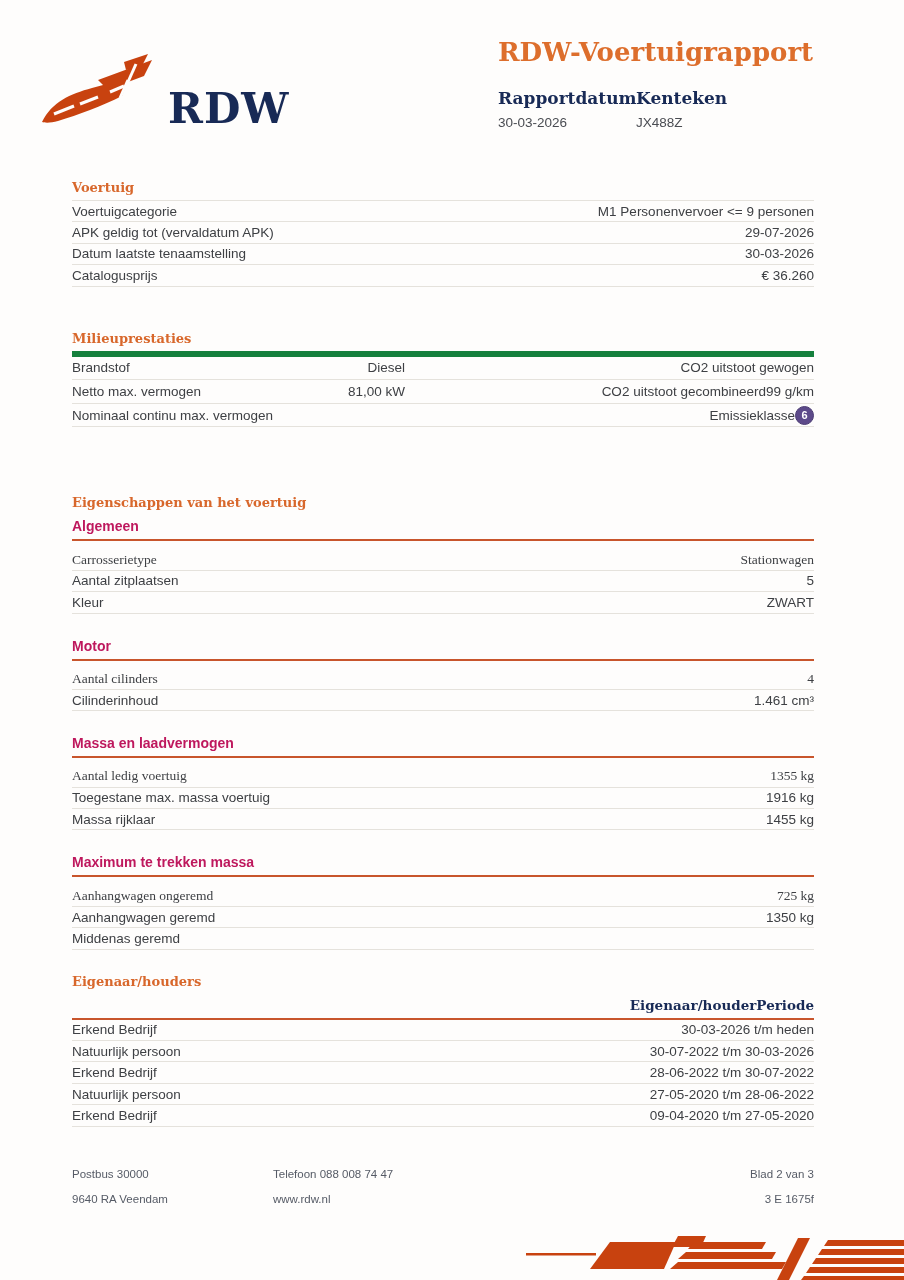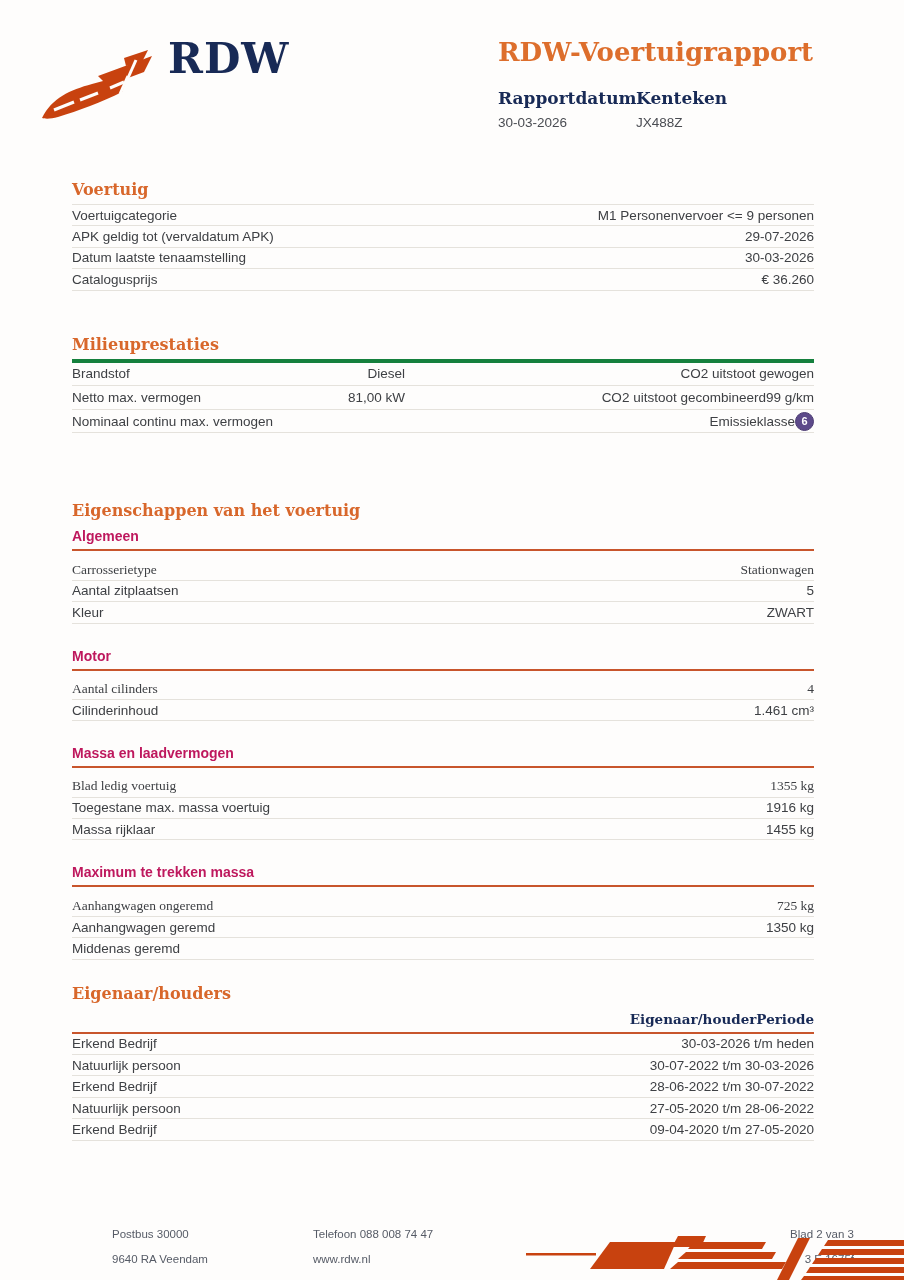--- a/index.html
+++ b/index.html
@@ -8,56 +8,56 @@
     position:relative;
     width:904px; height:1280px;
     background:#fefdfc;
     font-family:"Liberation Sans", sans-serif;
     color:#3e4044;
     overflow:hidden;
   }
 
   
   .header { position:absolute; top:38px; left:40px; right:90px; display:flex; justify-content:space-between; }
-  .brand { display:flex; align-items:flex-start; }
+  .brand { display:flex; align-items:flex-end; }
   .logo-svg { width:118px; height:78px; margin-top:10px; }
   .wordmark {
     font-family:"DejaVu Serif", serif; font-weight:bold;
     font-size:42px; color:#182a56; letter-spacing:1px; margin-left:10px; line-height:1;
   }
   .header-right { width:316px; }
   .doc-title {
     font-family:"DejaVu Serif", serif; font-weight:bold;
     font-size:26px; color:#dd6e2c; line-height:1.1; white-space:nowrap;
   }
   .meta-row { display:flex; margin-top:21px; }
   .meta-col { width:138px; }
   .meta-label { font-family:"DejaVu Serif", serif; font-weight:bold; font-size:17px; color:#182a56; }
   .meta-value { font-size:13.5px; color:#4a4c52; margin-top:7px; }
 
   
   .content { position:absolute; left:72px; top:180px; width:742px; }
 
   .section-heading {
     font-family:"DejaVu Serif", serif; font-weight:bold;
-    font-size:16px; color:#d8672b; margin-bottom:5px;
+    font-size:13px; color:#d8672b; margin-bottom:5px;
   }
   .kv-table { border-top:1px solid #e5e2dc; }
   .kv-row {
     display:flex; justify-content:space-between; align-items:center;
     height:21.4px; border-bottom:1px solid #e5e2dc; font-size:13.5px;
   }
   .kv-label { color:#3e4044; }
   .kv-value { color:#3e4044; text-align:right; }
 
   .sec-voertuig { margin-bottom:44px; }
   .sec-milieu   { margin-bottom:68px; }
 
   
-  .milieu-table { border-top:4px solid #15803d; }
+  .milieu-table { border-top:6px solid #15803d; }
   .milieu-row {
     display:flex; align-items:center; height:23.6px;
     border-bottom:1px solid #e5e2dc; font-size:13.5px;
   }
   .pair-left  { display:flex; justify-content:space-between; width:333px; }
   .pair-right { display:flex; justify-content:flex-end; flex:1; margin-left:92px; align-items:center; }
   .badge {
     width:19px; height:19px; border-radius:50%;
     background:#5d4a8a; border:1px solid #4c3c73;
     color:#ffffff; font-size:11px; font-weight:bold;
@@ -77,23 +77,23 @@
   
   .owners-head {
     display:flex; justify-content:flex-end;
     font-family:"DejaVu Serif", serif; font-weight:bold;
     font-size:13.5px; color:#182a56;
     padding-bottom:5px; border-bottom:2px solid #c8552c; margin-top:8px;
   }
 
   
   .footer {
-    position:absolute; left:72px; top:1228px; width:742px;
+    position:absolute; left:72px; top:1168px; width:742px;
     display:grid; grid-template-columns:201px 1fr auto;
-    font-size:11.5px; color:#565b66;margin-left:40px;
+    font-size:11.5px; color:#565b66;
   }
   .footer div div { margin-bottom:13px; }
   .footer-right { text-align:right; }
 
   .bottom-art { position:absolute; right:0; bottom:0; width:378px; height:46px; }
 </style>
 </head>
 <body>
 
 <div class="page">
@@ -224,21 +224,21 @@
             <span class="kv-label">Cilinderinhoud</span>
             <span class="kv-value">1.461 cm³</span>
           </div>
         </div>
       </div>
 
       <div>
         <div class="sub-heading">Massa en laadvermogen</div>
         <div class="sub-rows">
           <div class="kv-row">
-            <span class="kv-label">Blad ledig voertuig</span>
+            <span class="kv-label">Aantal ledig voertuig</span>
             <span class="kv-value">1355 kg</span>
           </div>
           <div class="kv-row">
             <span class="kv-label">Toegestane max. massa voertuig</span>
             <span class="kv-value">1916 kg</span>
           </div>
           <div class="kv-row">
             <span class="kv-label">Massa rijklaar</span>
             <span class="kv-value">1455 kg</span>
           </div>

